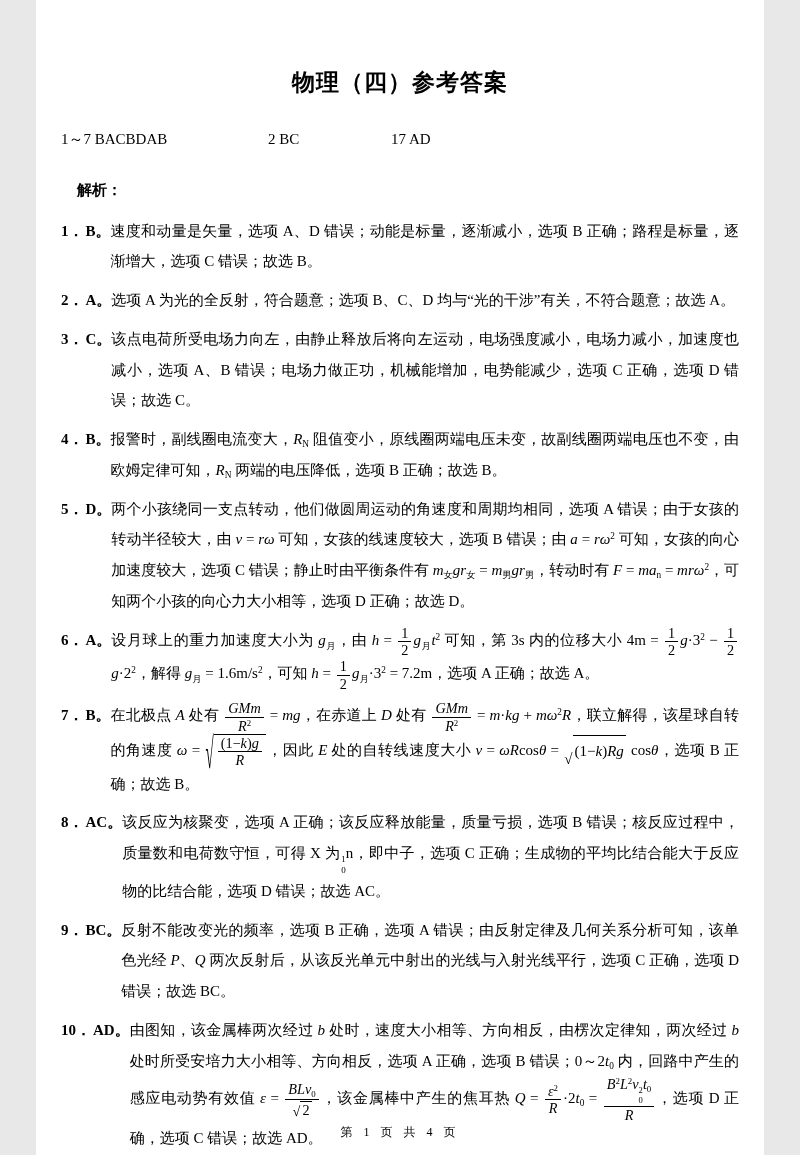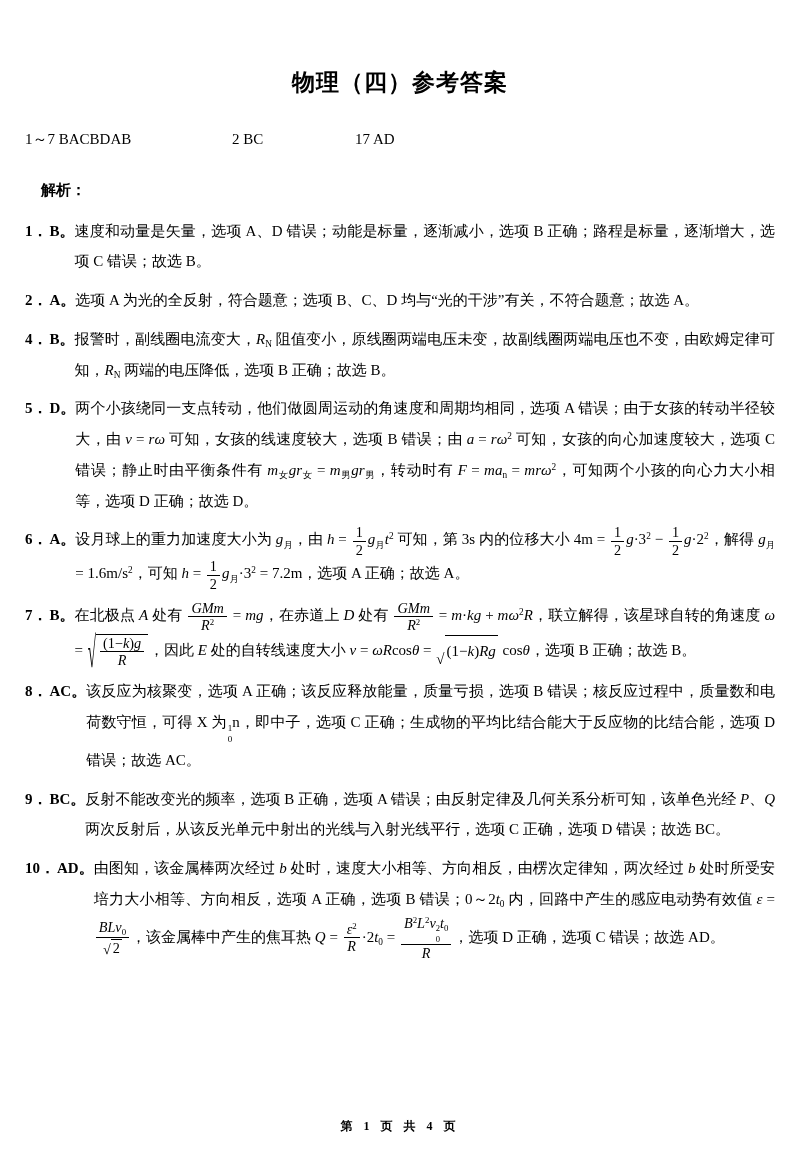--- a/index.html
+++ b/index.html
@@ -1,17 +1,17 @@
 <!DOCTYPE html>
 <html lang="zh"><head>
 <meta charset="utf-8">
 <style>
   html,body{margin:0;padding:0;background:#e8e8e8;}
   .page{
-    width:800px;height:1155px;box-sizing:border-box;
+    width:728px;height:1155px;box-sizing:border-box;
     margin:0 auto;background:#ffffff;color:#000;
     padding:66px 25px 0 25px;position:relative;overflow:hidden;
     font-family:"Liberation Serif","DejaVu Serif",serif;
     font-size:15px;line-height:2.05;
   }
   .doc-title{
     text-align:center;font-family:"Liberation Sans","DejaVu Sans",sans-serif;
     font-weight:700;font-size:23px;line-height:1.4;letter-spacing:1px;margin:0 0 26px 0;
   }
   .answers-row{display:flex;margin:0 0 20px 0;white-space:nowrap;}
@@ -33,22 +33,22 @@
   .mfrac{display:inline-block;vertical-align:middle;text-align:center;line-height:1.15;font-size:0.95em;margin:0 2px;}
   .mfrac .num{display:block;border-bottom:1px solid #000;padding:0 3px;}
   .mfrac .den{display:block;padding:0 3px;}
   .msqrt{display:inline-flex;align-items:center;vertical-align:middle;margin:0 1px;}
   .msqrt .rad{line-height:1;align-self:flex-end;}
   .msqrt.tall .rad{transform:scaleY(2.9);transform-origin:50% 72%;}
   .msqrt .radc{border-top:1px solid #000;padding:0 2px;display:inline-block;}
   .stk{display:inline-flex;flex-direction:column;justify-content:center;font-size:0.6em;line-height:1.2;vertical-align:-0.45em;}
   .stk.pre{text-align:right;margin-left:1px;}
   .footer{
-    position:absolute;bottom:22px;left:0;width:100%;text-align:center;
-    font-size:12px;letter-spacing:4px;line-height:1.2;font-weight:bold;
+    position:absolute;bottom:16px;left:0;width:100%;text-align:center;
+    font-size:12px;letter-spacing:4px;line-height:1.2;
   }
 </style>
 </head>
 <body>
 
 <div class="page">
   <h1 class="doc-title">物理（四）参考答案</h1>
 
   <div class="answers-row">
       <span class="ans-col">1～7 BACBDAB</span>
@@ -59,20 +59,24 @@
   <div class="analysis-label">解析：</div>
 
   <div class="items">
       <div class="item">
         <span class="item-head"><span class="item-num">1．</span><span class="item-ans">B。</span></span>
         <div class="item-body">速度和动量是矢量，选项 A、D 错误；动能是标量，逐渐减小，选项 B 正确；路程是标量，逐渐增大，选项 C 错误；故选 B。</div>
       </div>
       <div class="item">
         <span class="item-head"><span class="item-num">2．</span><span class="item-ans">A。</span></span>
         <div class="item-body">选项 A 为光的全反射，符合题意；选项 B、C、D 均与“光的干涉”有关，不符合题意；故选 A。</div>
+      </div>
+      <div class="item">
+        <span class="item-head"><span class="item-num">3．</span><span class="item-ans">C。</span></span>
+        <div class="item-body">该点电荷所受电场力向左，由静止释放后将向左运动，电场强度减小，电场力减小，加速度也减小，选项 A、B 错误；电场力做正功，机械能增加，电势能减少，选项 C 正确，选项 D 错误；故选 C。</div>
       </div>
       <div class="item">
         <span class="item-head"><span class="item-num">4．</span><span class="item-ans">B。</span></span>
         <div class="item-body">报警时，副线圈电流变大，<span class="mi">R</span><span class="msub">N</span> 阻值变小，原线圈两端电压未变，故副线圈两端电压也不变，由欧姆定律可知，<span class="mi">R</span><span class="msub">N</span> 两端的电压降低，选项 B 正确；故选 B。</div>
       </div>
       <div class="item">
         <span class="item-head"><span class="item-num">5．</span><span class="item-ans">D。</span></span>
         <div class="item-body">两个小孩绕同一支点转动，他们做圆周运动的角速度和周期均相同，选项 A 错误；由于女孩的转动半径较大，由 <span class="mi">v</span> = <span class="mi">rω</span> 可知，女孩的线速度较大，选项 B 错误；由 <span class="mi">a</span> = <span class="mi">rω</span><span class="msup">2</span> 可知，女孩的向心加速度较大，选项 C 错误；静止时由平衡条件有 <span class="mi">m</span><span class="msub">女</span><span class="mi">gr</span><span class="msub">女</span> = <span class="mi">m</span><span class="msub">男</span><span class="mi">gr</span><span class="msub">男</span>，转动时有 <span class="mi">F</span> = <span class="mi">ma</span><span class="msub">n</span> = <span class="mi">mrω</span><span class="msup">2</span>，可知两个小孩的向心力大小相等，选项 D 正确；故选 D。</div>
       </div>
       <div class="item">

